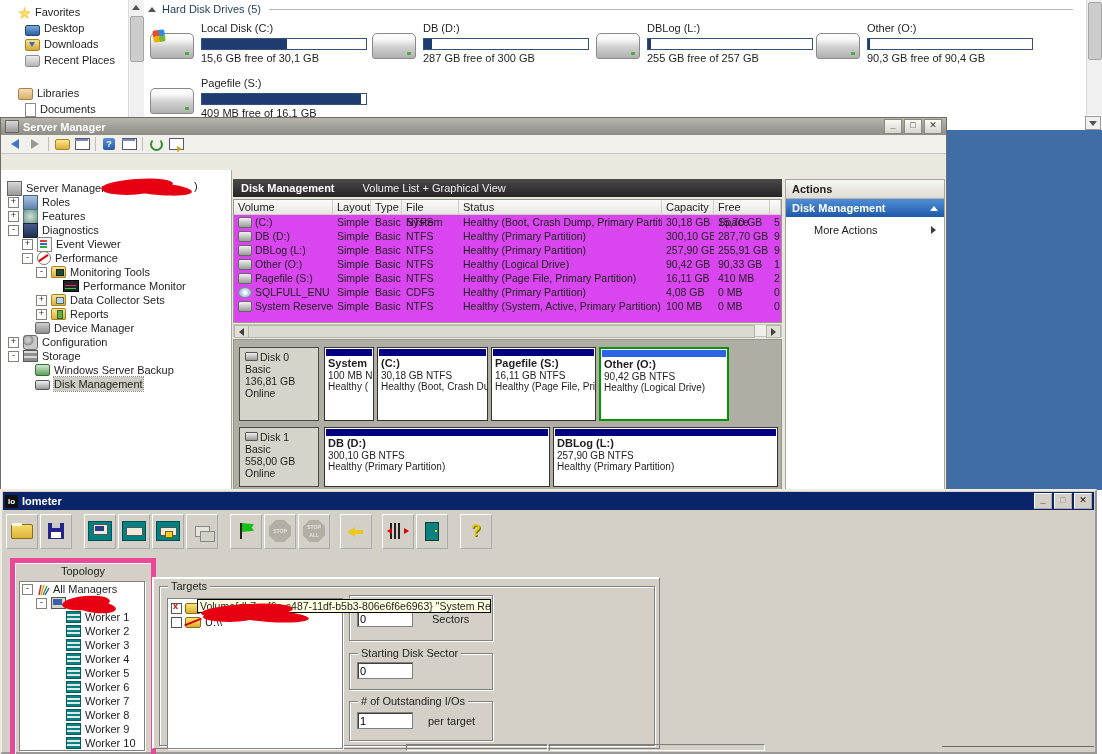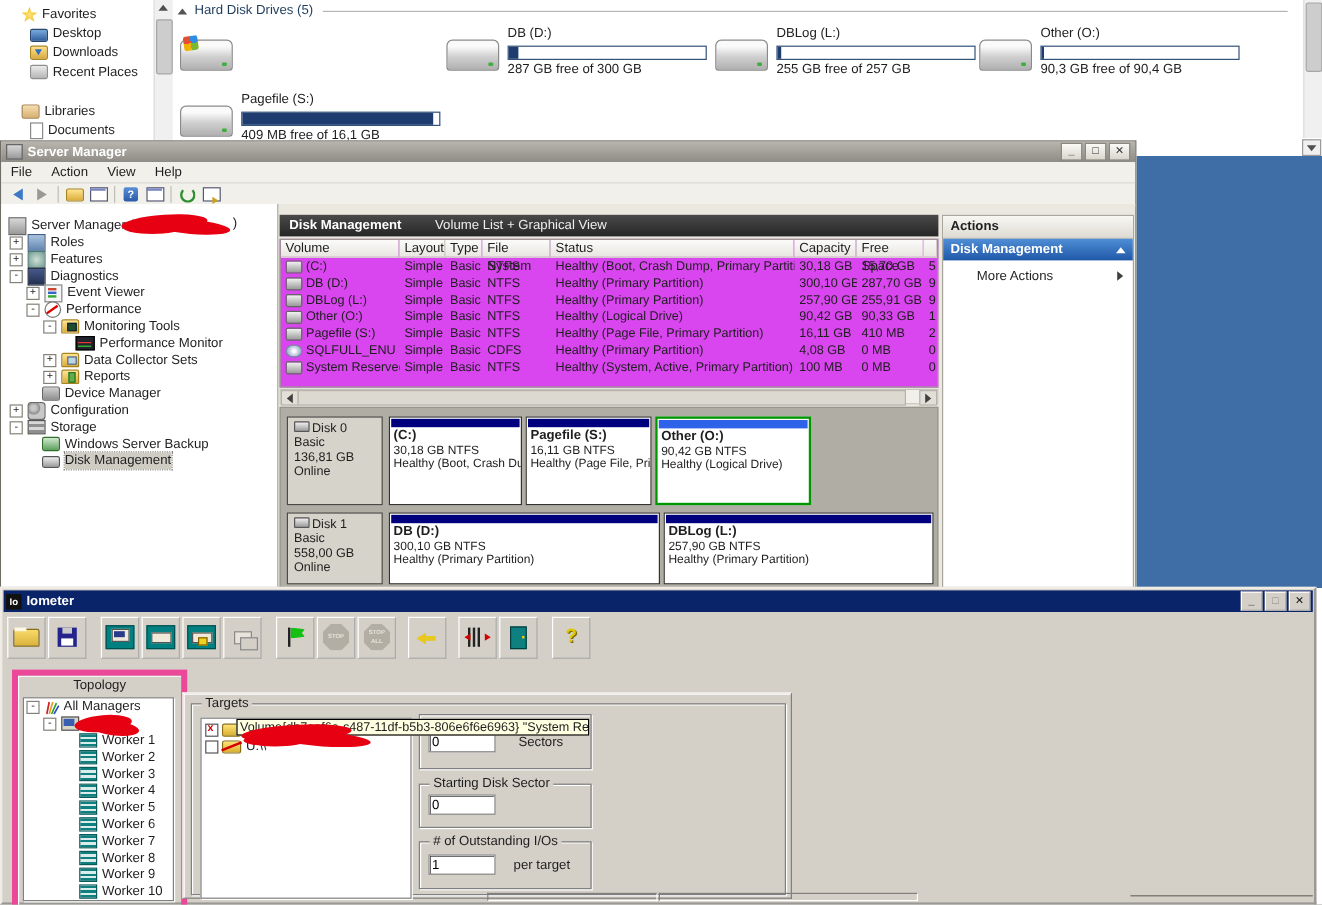--- a/index.html
+++ b/index.html
@@ -227,20 +227,27 @@
         <span class="tri-up" style="border-bottom-color:#555;"></span>
         <span style="margin-left:6px;">Hard Disk Drives (5)</span>
         <span class="rule"></span>
       </div>
       <div>
 
           <div class="tile">
             <span class="hd">
               <span class="winflag"></span>
             </span>
+            <span>
+              <div class="tname nowrap">Local Disk (C:)</div>
+              <div class="tbar">
+                <i style="width: 52%;"></i>
+              </div>
+              <div class="tfree nowrap">15,6 GB free of 30,1 GB</div>
+            </span>
           </div>
 
           <div class="tile">
             <span class="hd"></span>
             <span>
               <div class="tname nowrap">DB (D:)</div>
               <div class="tbar">
                 <i style="width: 5%;"></i>
               </div>
               <div class="tfree nowrap">287 GB free of 300 GB</div>
@@ -296,27 +303,20 @@
   <section class="sm">
     <div class="sm-title">
       <span class="ic i-server" style="width:12px;height:11px;"></span>
       <span>Server Manager</span>
       <span style="margin-left:auto;display:flex;">
         <span class="winbtn">_</span>
         <span class="winbtn">□</span>
         <span class="winbtn">✕</span>
       </span>
     </div>
-    <div class="sm-menu">
-
-    <span>File</span>
-        <span>Action</span>
-        <span>View</span>
-        <span>Help</span>
-      </div>
     <div class="sm-tools">
       <span class="tbico">
           <span class="arr-blue"></span>
         </span>
       <span class="tbico">
           <span class="arr-gray"></span>
         </span>
       <span class="vsep"></span>
       <span class="tbico">
           <span class="mini-folder"></span>
@@ -564,20 +564,26 @@
 
           <div class="disk" style="top:7px;width:540px;height:74px;">
             <div class="dlabel">
               <div class="dn"><span class="dico"></span><span>Disk 0</span></div>
               <div>Basic</div>
               <div>136,81 GB</div>
               <div>Online</div>
             </div>
             <div class="parts">
 
+                <div class="part" style="width: 50px;">
+                  <div class="pstripe" style="background: rgb(0, 0, 127);"></div>
+                  <div class="pt1">System</div>
+                  <div class="pt2">100 MB N</div>
+                  <div class="pt3">Healthy (</div>
+                </div>
 
                 <div class="part" style="width: 111px;">
                   <div class="pstripe" style="background: rgb(0, 0, 127);"></div>
                   <div class="pt1">(C:)</div>
                   <div class="pt2">30,18 GB NTFS</div>
                   <div class="pt3">Healthy (Boot, Crash Du</div>
                 </div>
 
                 <div class="part" style="width: 105px;">
                   <div class="pstripe" style="background: rgb(0, 0, 127);"></div>

